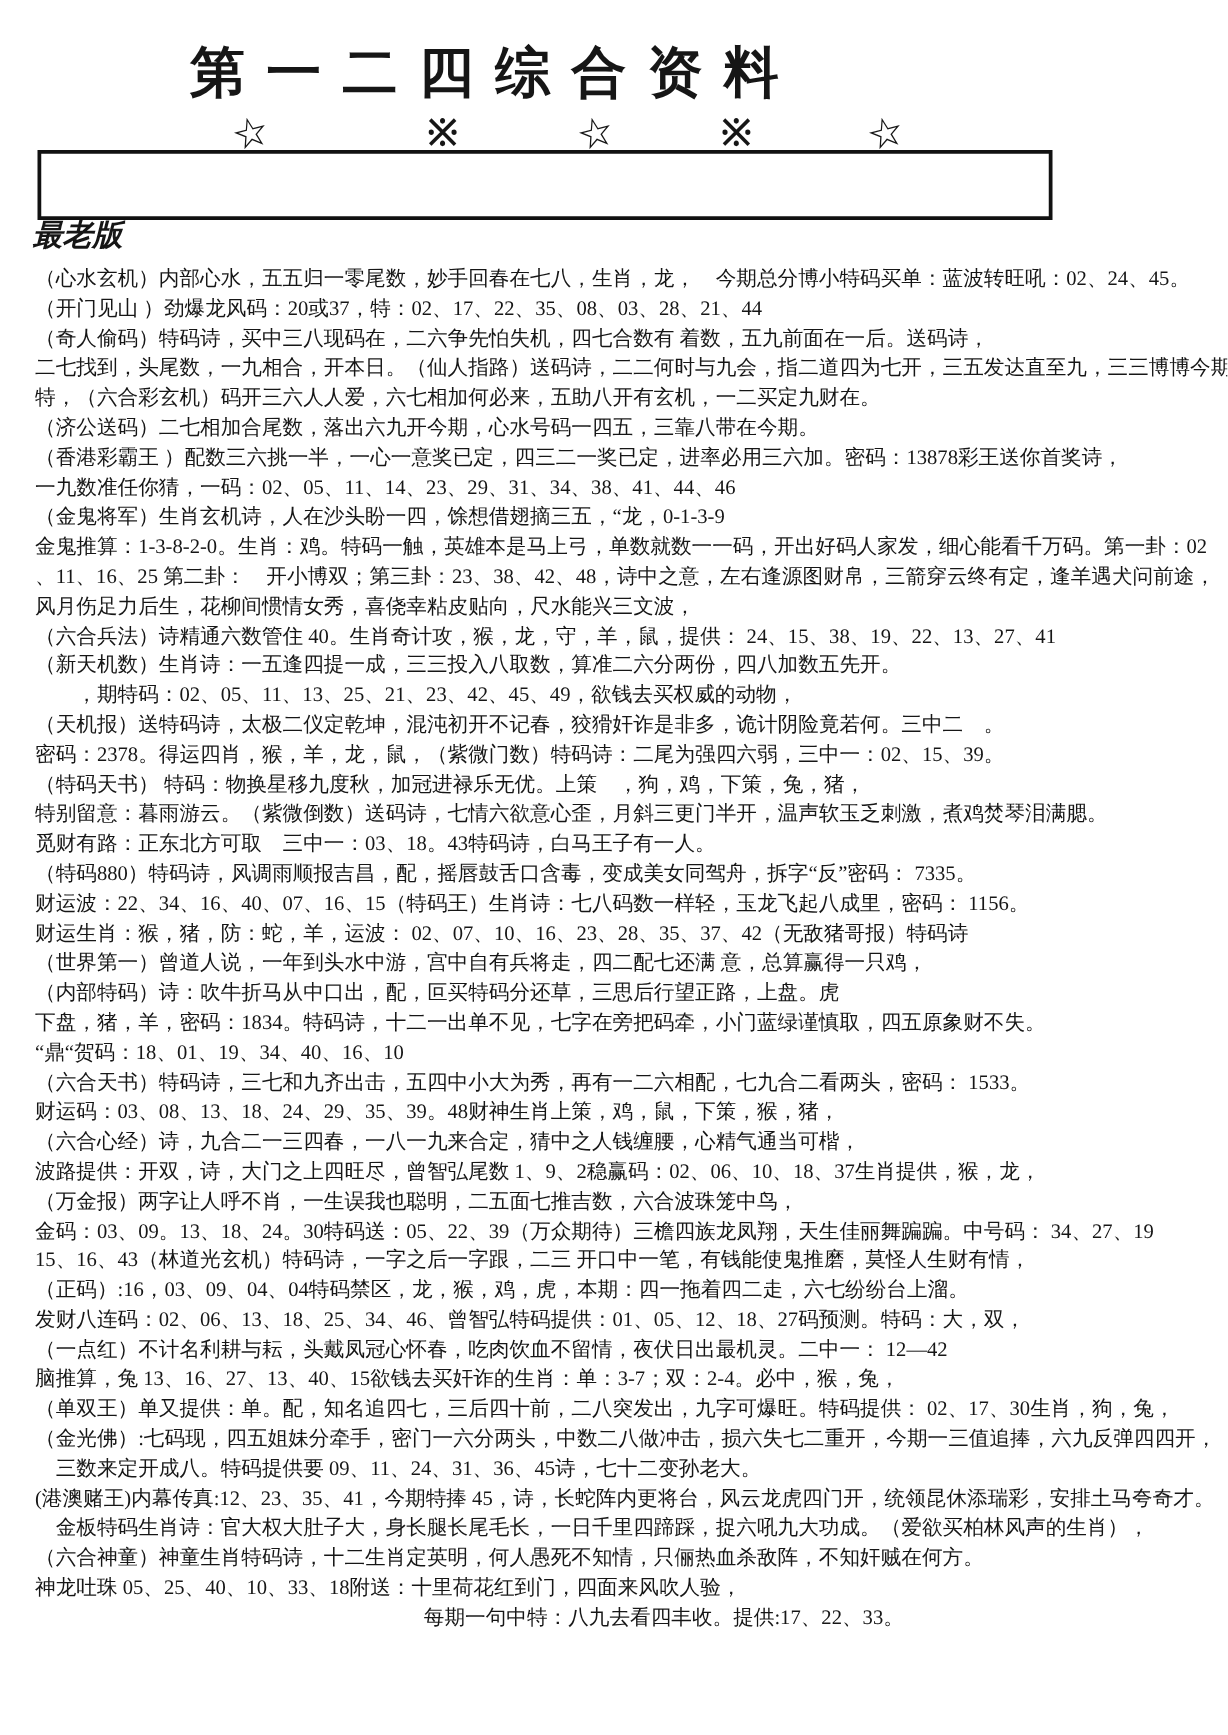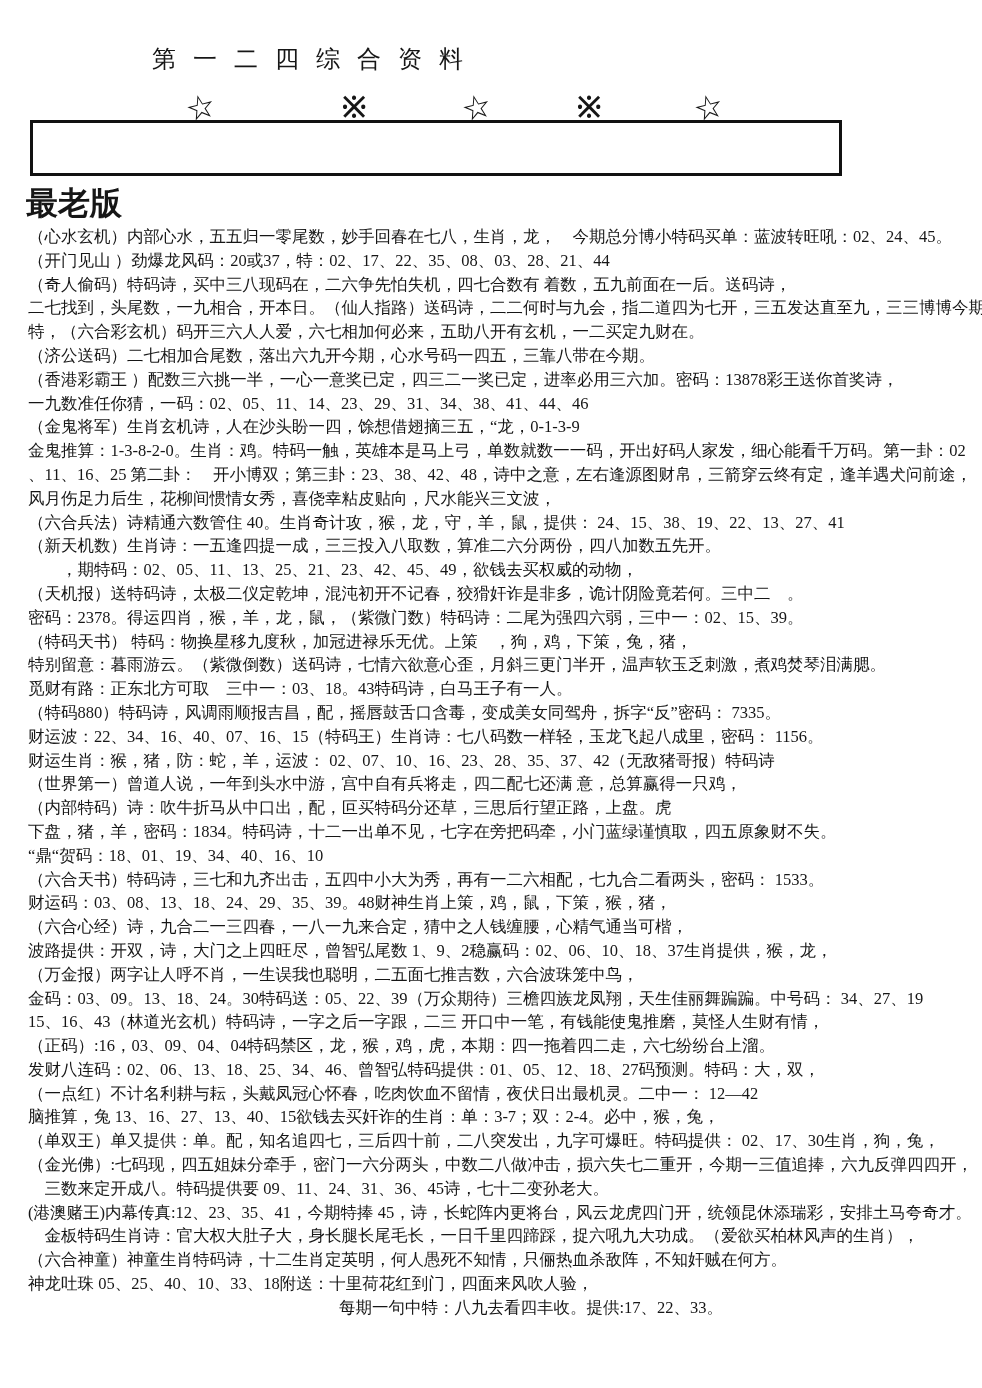--- a/index.html
+++ b/index.html
@@ -4,22 +4,22 @@
 <style>
   html,body{margin:0;padding:0;}
   body{
     width:982px;height:1388px;
     background:#ffffff;color:#161616;
     font-family:"Liberation Serif", serif;
     overflow:hidden;position:relative;
   }
   .page-title{
     margin:34px 0 0 152px;
-    font-size:24px;line-height:50px;
-    font-weight:normal;
+    font-size:44px;line-height:50px;
+    font-weight:bold;
     letter-spacing:17px;
     white-space:pre;
   }
   .symbols-row{
     position:relative;height:32px;margin-top:10px;
   }
   .symbols-row span{
     position:absolute;top:-2px;font-size:29px;line-height:30px;display:inline-block;
   }
   .sym-0{left:186px;transform:rotate(-14deg);}
@@ -27,23 +27,24 @@
   .sym-2{left:462px;transform:rotate(-14deg);}
   .sym-3{left:577px;font-weight:bold;}
   .sym-4{left:694px;transform:rotate(-14deg);}
   .notice-box{
     margin:-6px 0 0 30px;
     width:806px;height:50px;
     border:3px solid #111111;
     background:#ffffff;
   }
   .section-header{
-    margin:14px 0 0 26px;
-    font-size:32px;line-height:27px;
+    margin:0 0 0 26px;
+    font-size:24px;line-height:27px;
     font-weight:bold;
+    font-style:italic;
   }
   .content-lines{margin-top:8px;}
   .line{
     padding-left:28px;
     font-size:16.5px;
     line-height:23.8px;
     white-space:pre;
     overflow:hidden;
   }
   .footer-line{

